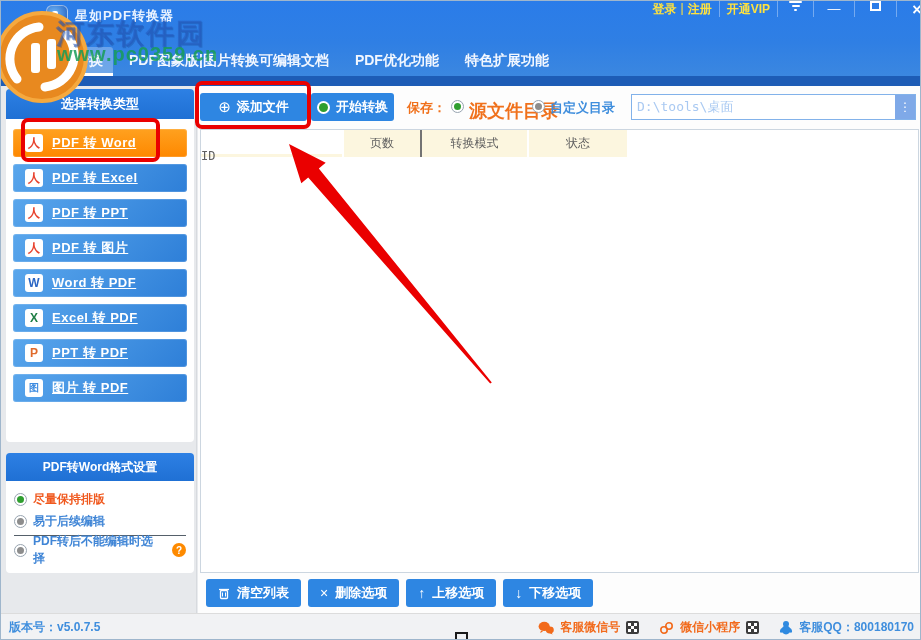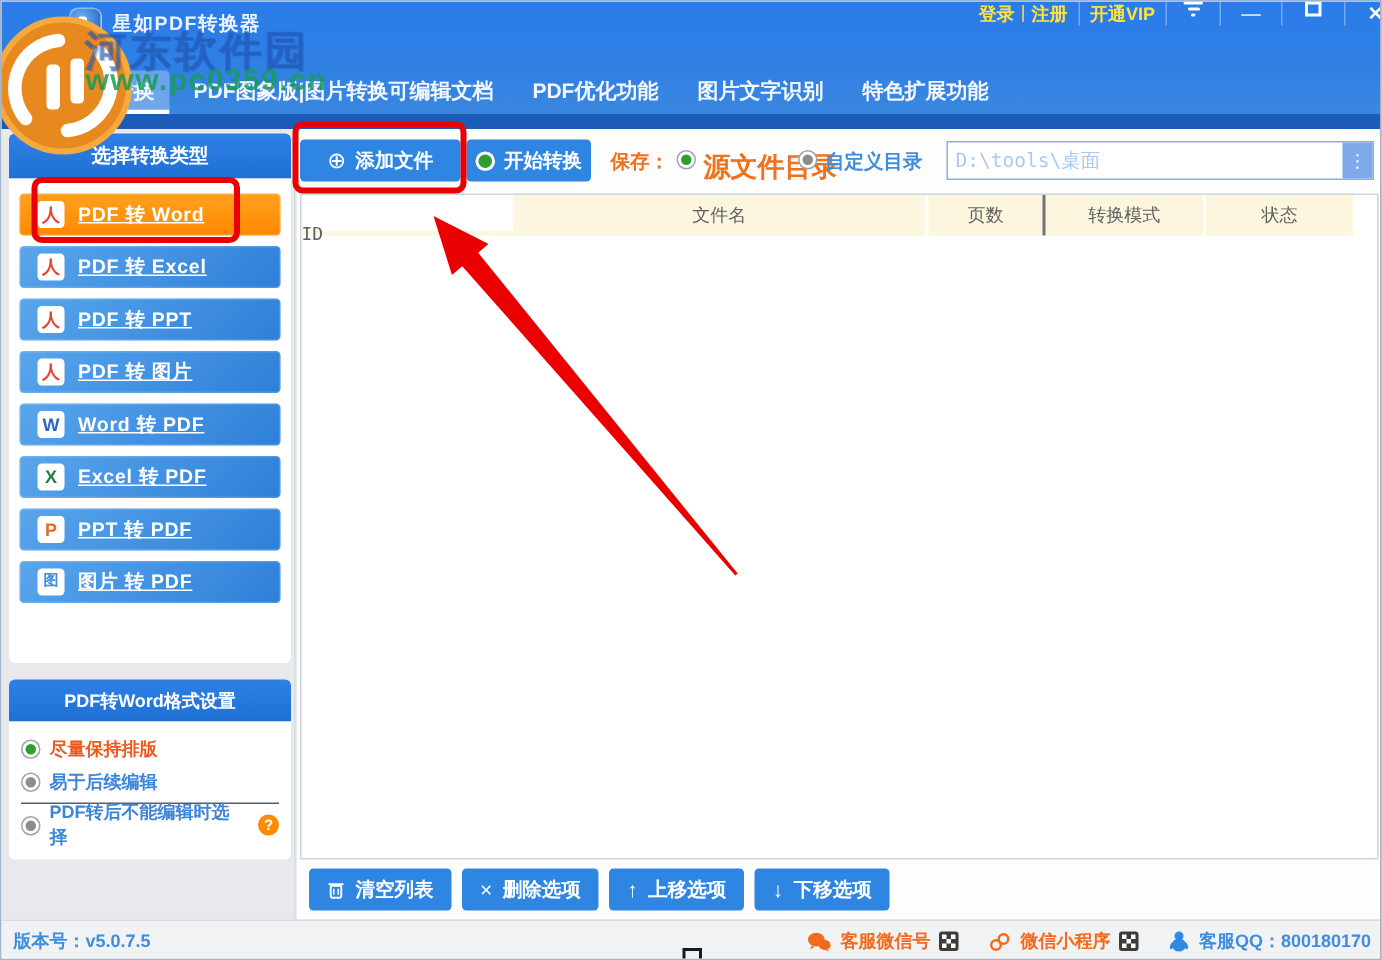--- a/index.html
+++ b/index.html
@@ -163,21 +163,20 @@
       <span class="max-box"></span>
       <span class="sep"></span>
       <span class="winbtn close-x">×</span>
     </div>
   </div>
 
   <div class="menubar">
     <div class="tab active">PDF格式转换</div>
     <div class="tab">PDF图象版|图片转换可编辑文档</div>
     <div class="tab">PDF优化功能</div>
-    <div class="tab">图片文字识别</div>
     <div class="tab">特色扩展功能</div>
   </div>
 
   <div class="appbody">
 
     <div class="sidebar">
       <div class="blue-hdr hdr1">选择转换类型</div>
       <div class="panel1">
         <div class="side-btn active">
           <span class="icon-box g-pdf">人</span>
@@ -259,21 +258,20 @@
         </span>
       <div class="lbl-cst">自定义目录</div>
       <div class="path-box">
         <span class="path-text">D:\tools\桌面</span>
         <span class="more-btn">⋮</span>
       </div>
 
       <div class="filetable">
         <div class="thead">
           <div class="th th-id">ID</div>
-          <div class="th th-name">文件名</div>
           <div class="th th-pages">页数</div>
           <div class="th th-mode">转换模式</div>
           <div class="th th-status">状态</div>
           <div class="th-spacer"></div>
         </div>
       </div>
 
       <div class="actions">
         <div class="act-btn">
           <svg class="act-glyph" width="12" height="13" viewBox="0 0 12 13">

